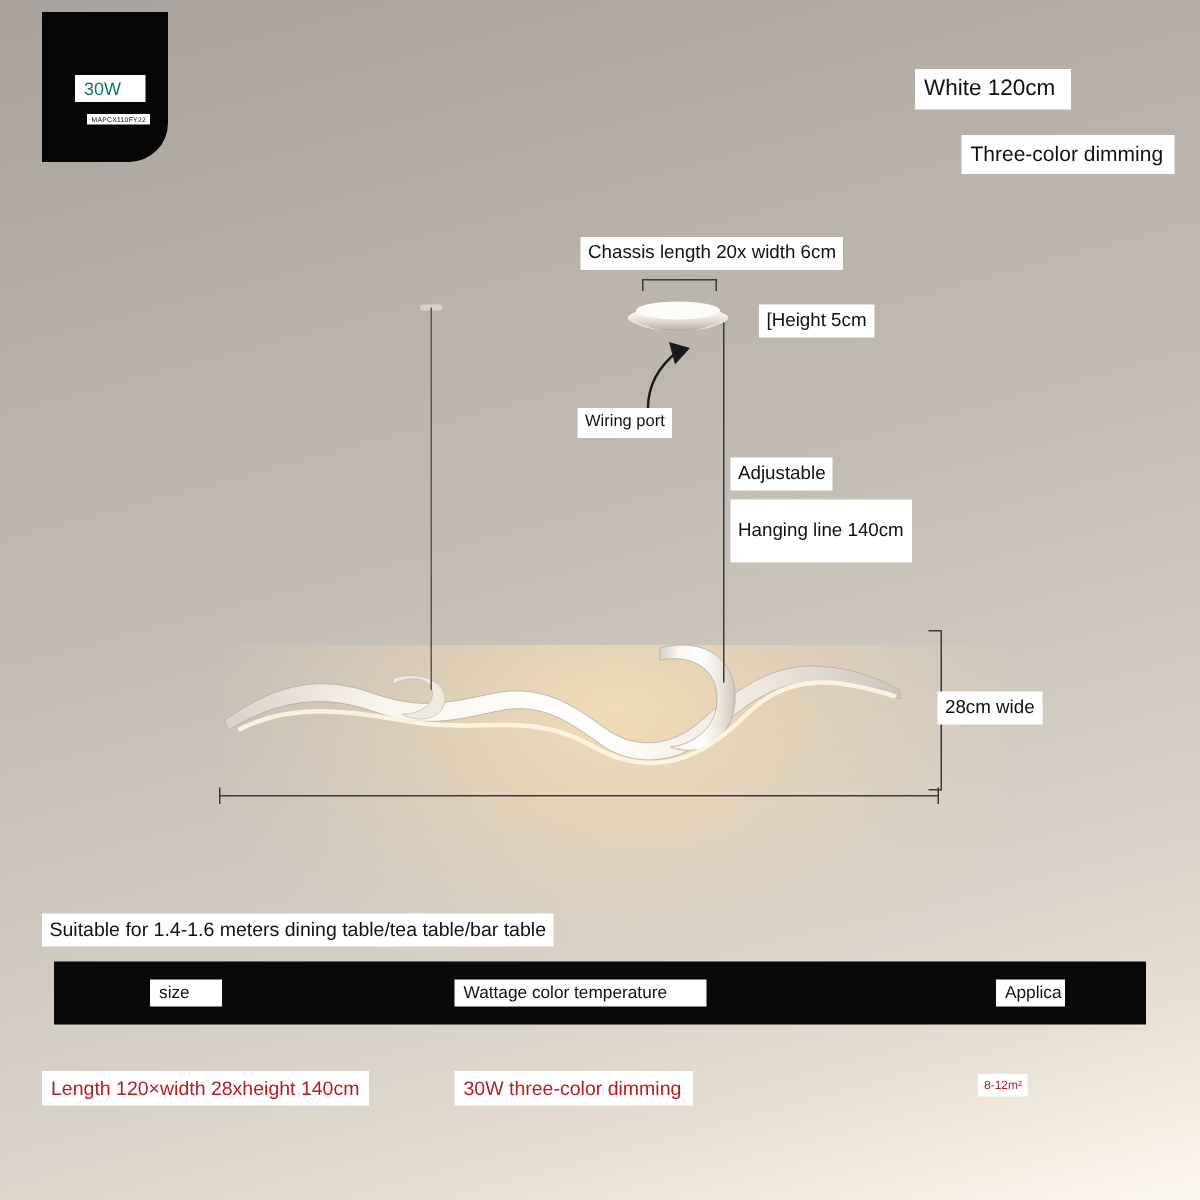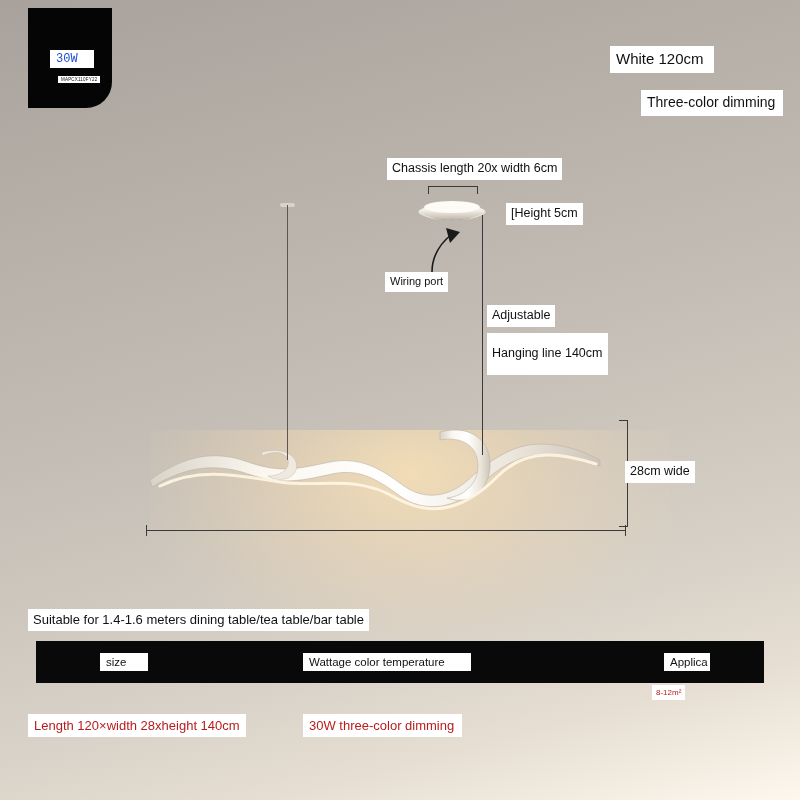--- a/index.html
+++ b/index.html
@@ -38,25 +38,24 @@
     width: 84px;
     height: 100px;
     background: #050505;
     border-bottom-right-radius: 26px;
   }
   #badge .wattage {
     position: absolute;
     left: 22px;
     top: 42px;
     background: #ffffff;
-    color: #1d4ed8;
+    color: #0f766e;
     font-size: 12px;
     padding: 2px 16px 2px 6px;
     white-space: nowrap;
-    font-family: Liberation Mono, monospace;
   }
   #badge .code {
     position: absolute;
     left: 30px;
     top: 68px;
     background: #ffffff;
     color: #111;
     font-size: 4.5px;
     letter-spacing: .2px;
     padding: 1px 3px;
@@ -235,21 +234,21 @@
     padding: 4px 6px;
   }
   #td-watt {
     left: 303px;
     top: 714px;
     font-size: 13px;
     padding: 4px 8px 4px 6px;
   }
   #td-appl {
     left: 652px;
-    top: 685px;
+    top: 716px;
     font-size: 8px;
     padding: 3px 4px;
   }
   svg.overlay {
     position: absolute;
     left: 0;
     top: 0;
     width: 800px;
     height: 800px;
     pointer-events: none;

